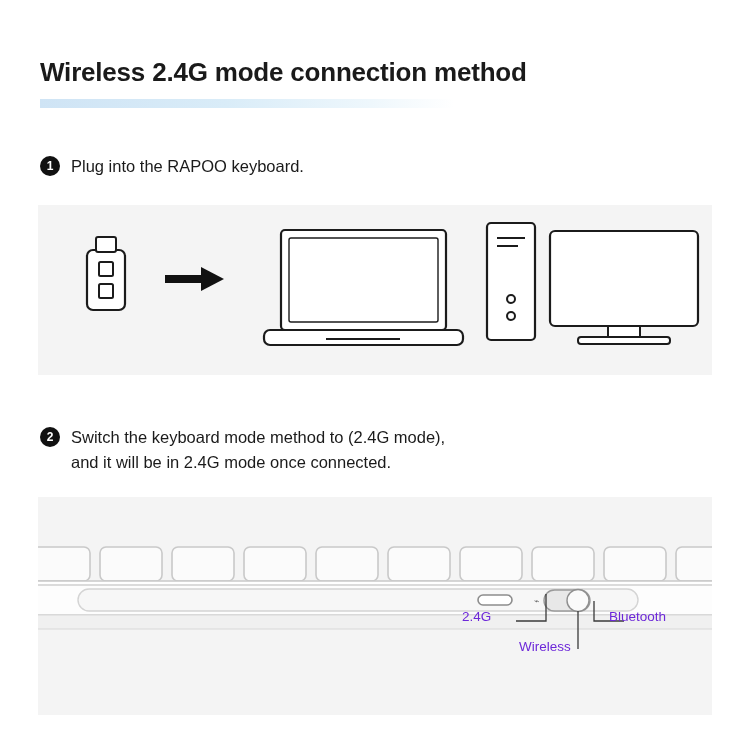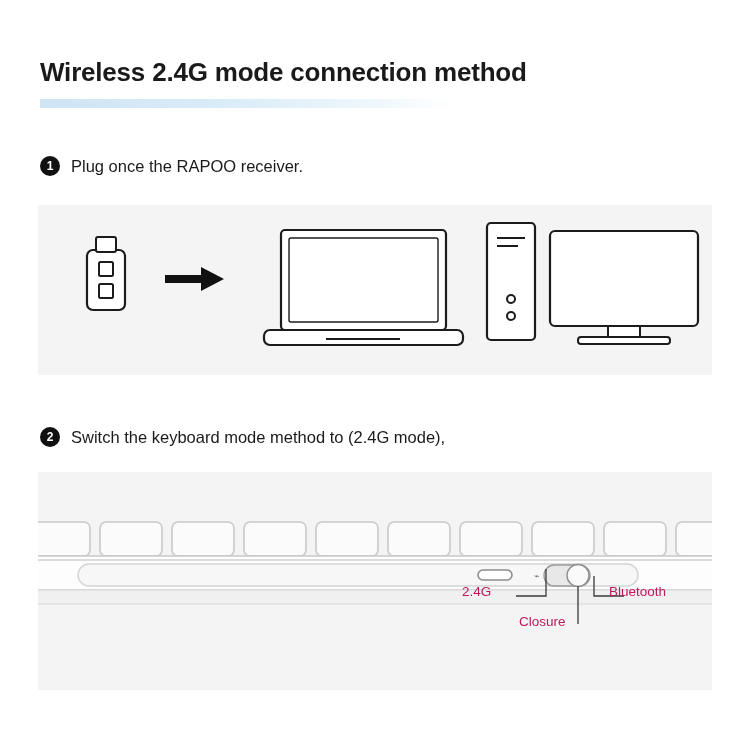--- a/index.html
+++ b/index.html
@@ -91,42 +91,42 @@
     height: 218px;
     width: 674px;
   }
 
   .fig-svg { display: block; width: 100%; height: 100%; }
 
   
   .label {
     position: absolute;
     font-size: 13.5px;
-    color: #be185d;
+    color: #6d28d9;
     white-space: nowrap;
   }
   .label-24g { left: 424px; top: 112px; }
   .label-closure { left: 481px; top: 142px; }
   .label-bluetooth { left: 571px; top: 112px; }
 </style>
 </head>
 <body>
 
 <div class="page">
 
   
   <div class="title-wrap">
     <div class="title-underline"></div>
     <h1 class="title">Wireless 2.4G mode connection method</h1>
   </div>
 
   
   <div class="step step-1">
     <div class="bullet">1</div>
-    <div class="step-text">Plug once the RAPOO receiver.</div>
+    <div class="step-text">Plug into the RAPOO keyboard.</div>
   </div>
 
   
   <div class="figure figure-1">
     <svg class="fig-svg" viewBox="0 0 674 170" xmlns="http://www.w3.org/2000/svg">
 
       <g>
         <rect x="49" y="45" width="38" height="60" rx="6" ry="6" fill="#ffffff" stroke="#1b1b1b" stroke-width="2.2"></rect>
         <rect x="58" y="32" width="20" height="15" rx="2" ry="2" fill="#ffffff" stroke="#1b1b1b" stroke-width="2"></rect>
         <rect x="61" y="57" width="14" height="14" rx="1.5" fill="#ffffff" stroke="#1b1b1b" stroke-width="2"></rect>
@@ -159,20 +159,21 @@
         <rect x="540" y="132" width="92" height="7" rx="3" ry="3" fill="#ffffff" stroke-width="2"></rect>
       </g>
     </svg>
   </div>
 
   
   <div class="step step-2">
     <div class="bullet">2</div>
     <div class="step-text">
       <span class="line1">Switch the keyboard mode method to (2.4G mode),</span>
+      <span class="line2">and it will be in 2.4G mode once connected.</span>
     </div>
   </div>
 
   
   <div class="figure figure-2">
     <svg class="fig-svg" viewBox="0 0 674 218" xmlns="http://www.w3.org/2000/svg">
 
       <g fill="#fbfbfb" stroke="#c9c9c9" stroke-width="1.6">
         <rect x="-10" y="50" width="62" height="34" rx="6" ry="6"></rect>
         <rect x="62" y="50" width="62" height="34" rx="6" ry="6"></rect>
@@ -206,17 +207,17 @@
       </g>
 
       <g stroke="#3a3a3a" stroke-width="1.3" fill="none">
         <path d="M508 97 V124 H478 "></path>
         <path d="M540 114 V152 "></path>
         <path d="M556 104 V124 H586 "></path>
       </g>
     </svg>
 
     <div class="label label-24g">2.4G</div>
-    <div class="label label-closure">Closure</div>
+    <div class="label label-closure">Wireless</div>
     <div class="label label-bluetooth">Bluetooth</div>
   </div>
 
 </div>
 
 </body></html>

